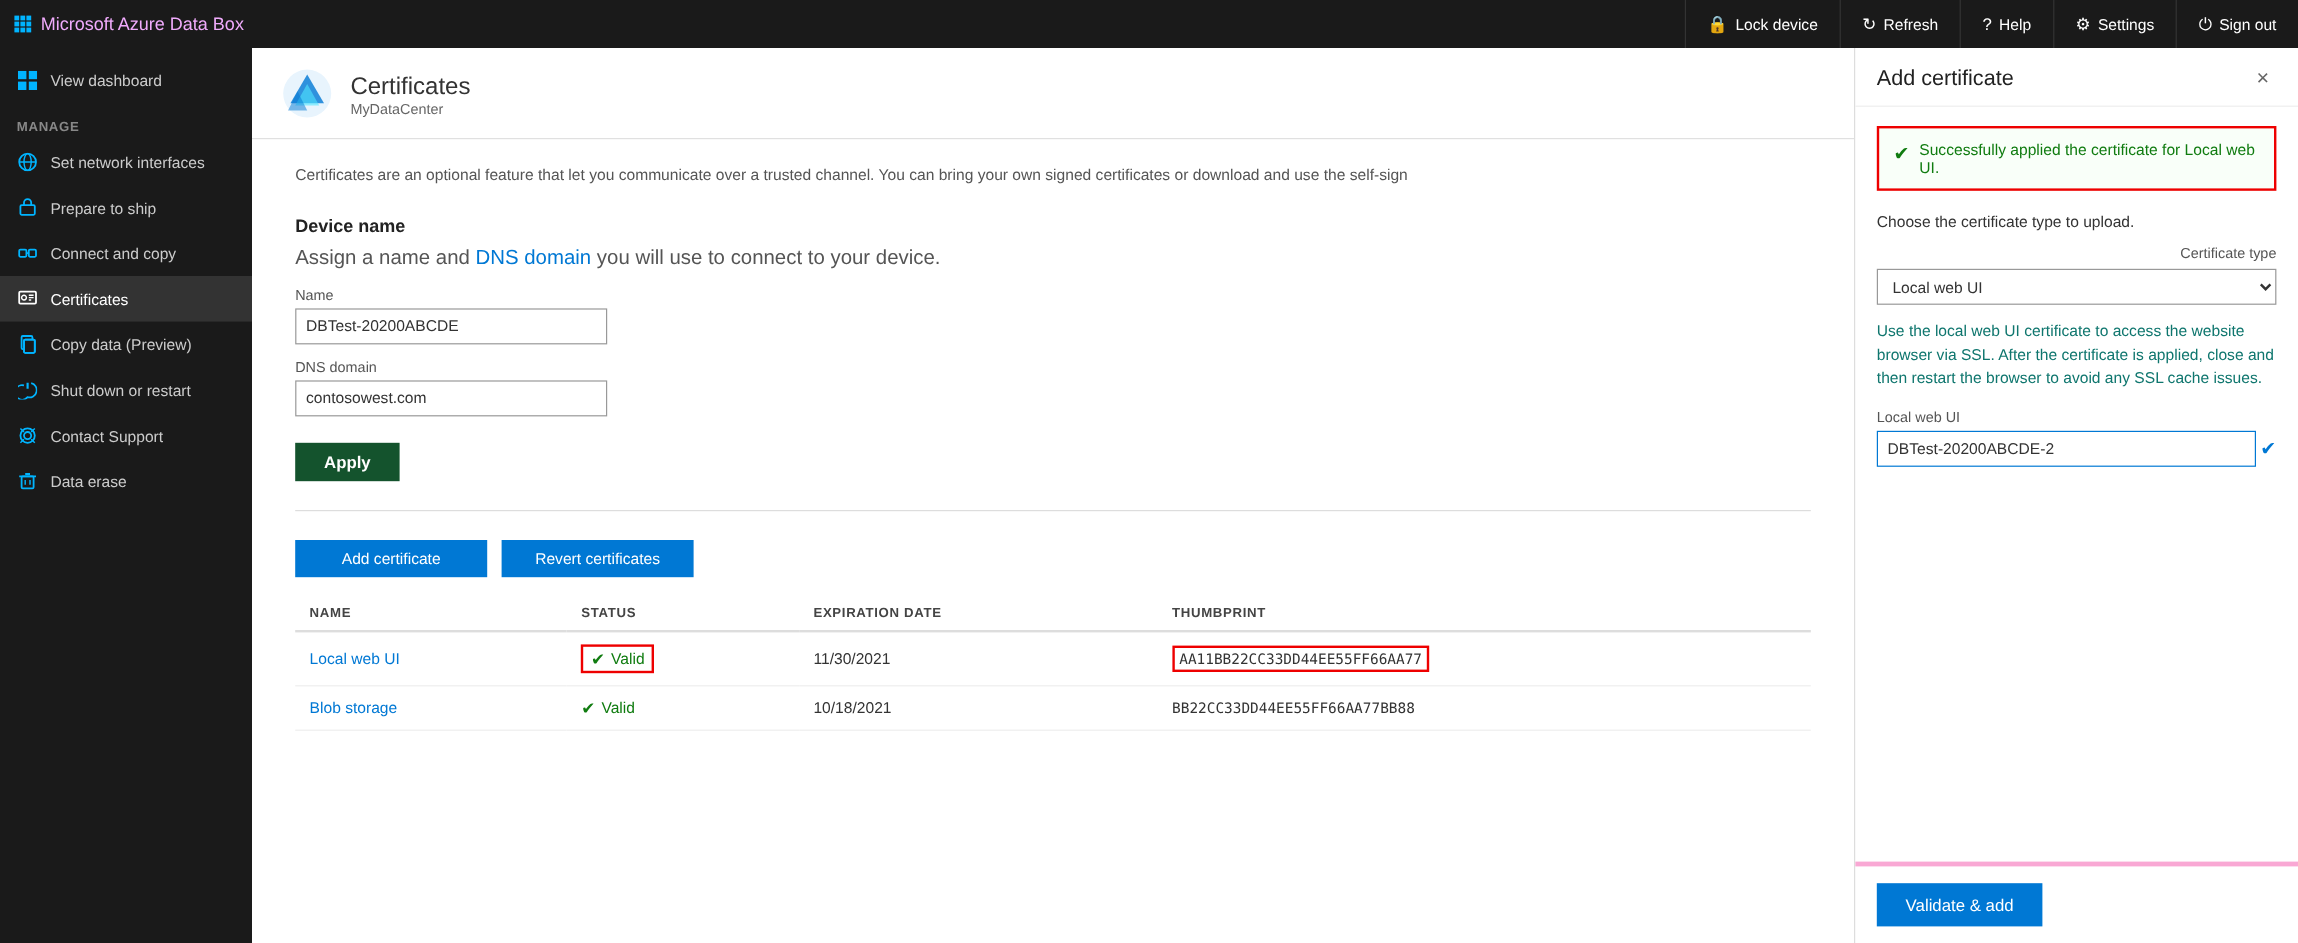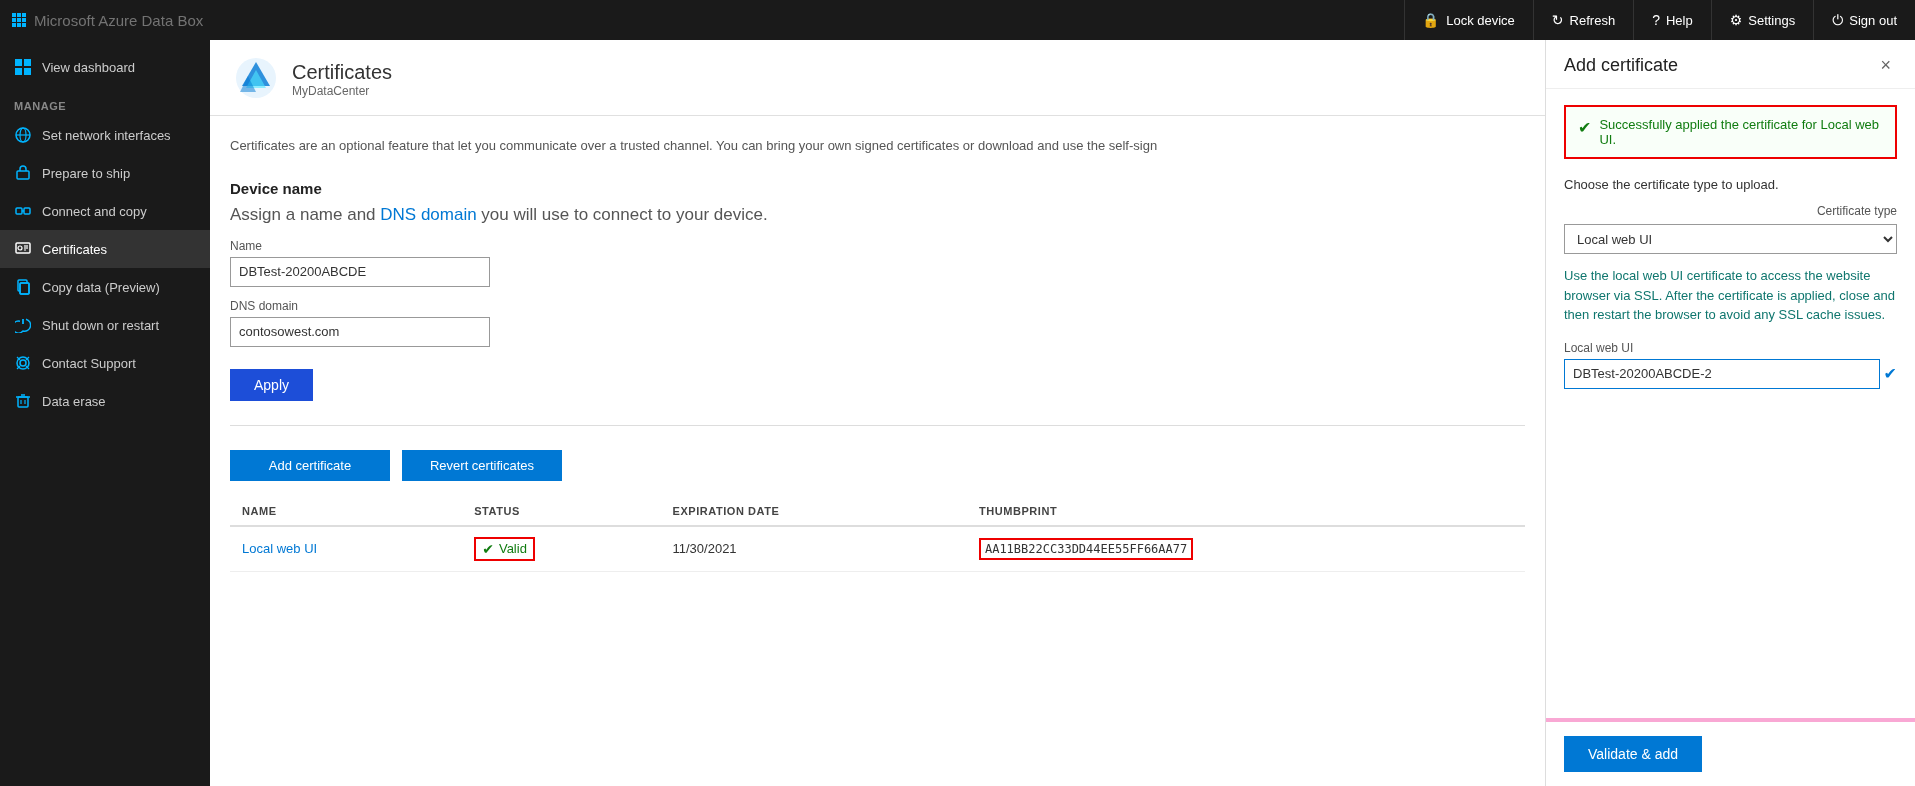--- a/index.html
+++ b/index.html
@@ -10,21 +10,21 @@
       background: #1a1a1a;
       color: #fff;
       height: 40px;
       display: flex;
       align-items: center;
       justify-content: space-between;
       padding: 0 0 0 12px;
       flex-shrink: 0;
     }
     .top-bar-title {
-      color: #737373;
+      color: #f0abfc;
       font-size: 15px;
       font-weight: 400;
       display: flex;
       align-items: center;
       gap: 8px;
     }
     .top-bar-actions {
       display: flex;
       height: 100%;
     }
@@ -88,21 +88,21 @@
     .page-header {
       display: flex;
       align-items: center;
       gap: 14px;
       padding: 16px 24px 12px;
       border-bottom: 1px solid #e0e0e0;
     }
     .page-header-text h1 { font-size: 20px; font-weight: 400; color: #333; }
     .page-header-text .subtitle { font-size: 12px; color: #666; }
 
-    .page-body { padding: 20px 20px; }
+    .page-body { padding: 20px 36px; }
 
     .page-description { color: #555; font-size: 13px; margin-bottom: 24px; line-height: 1.5; }
 
     .section-title { font-size: 15px; font-weight: 600; color: #222; margin-bottom: 8px; }
     .section-desc { color: #555; font-size: 17px; margin-bottom: 14px; }
     .section-desc a { color: #0078d4; text-decoration: none; }
 
     .form-field { margin-bottom: 12px; }
     .form-label { font-size: 12px; color: #555; margin-bottom: 4px; }
     .form-input {
@@ -110,27 +110,27 @@
       width: 260px;
       height: 30px;
       border: 1px solid #999;
       padding: 0 8px;
       font-size: 13px;
       color: #333;
       background: #fff;
     }
 
     .btn-primary {
-      background: #1d4ed8;
+      background: #14532d;
       color: #fff;
       border: none;
       padding: 8px 24px;
       font-size: 14px;
       cursor: pointer;
-      font-weight: 400;
+      font-weight: 700;
       margin-top: 10px;
     }
 
     .divider { border: none; border-top: 1px solid #ddd; margin: 24px 0; }
 
     
     .cert-buttons { display: flex; gap: 12px; margin-bottom: 16px; }
     .btn-cert-action {
       background: #0078d4;
       color: #fff;
@@ -532,20 +532,33 @@
               <span class="status-valid-bordered">
                 <span class="status-dot">✔</span>
                 Valid
               </span>
             </td>
             <td>11/30/2021</td>
             <td>
               <span class="thumbprint-bordered">AA11BB22CC33DD44EE55FF66AA77</span>
             </td>
           </tr>
+          <tr>
+            <td><a>Blob storage</a></td>
+            <td>
+              <span class="status-valid">
+                <span class="status-dot">✔</span>
+                Valid
+              </span>
+            </td>
+            <td>10/18/2021</td>
+            <td>
+              <span class="thumbprint-normal">BB22CC33DD44EE55FF66AA77BB88</span>
+            </td>
+          </tr>
         </tbody>
       </table>
     </div>
   </div>
 
   <div class="right-panel">
     <div class="right-panel-header">
       <div class="right-panel-title">Add certificate</div>
       <button class="close-btn">×</button>
     </div>

